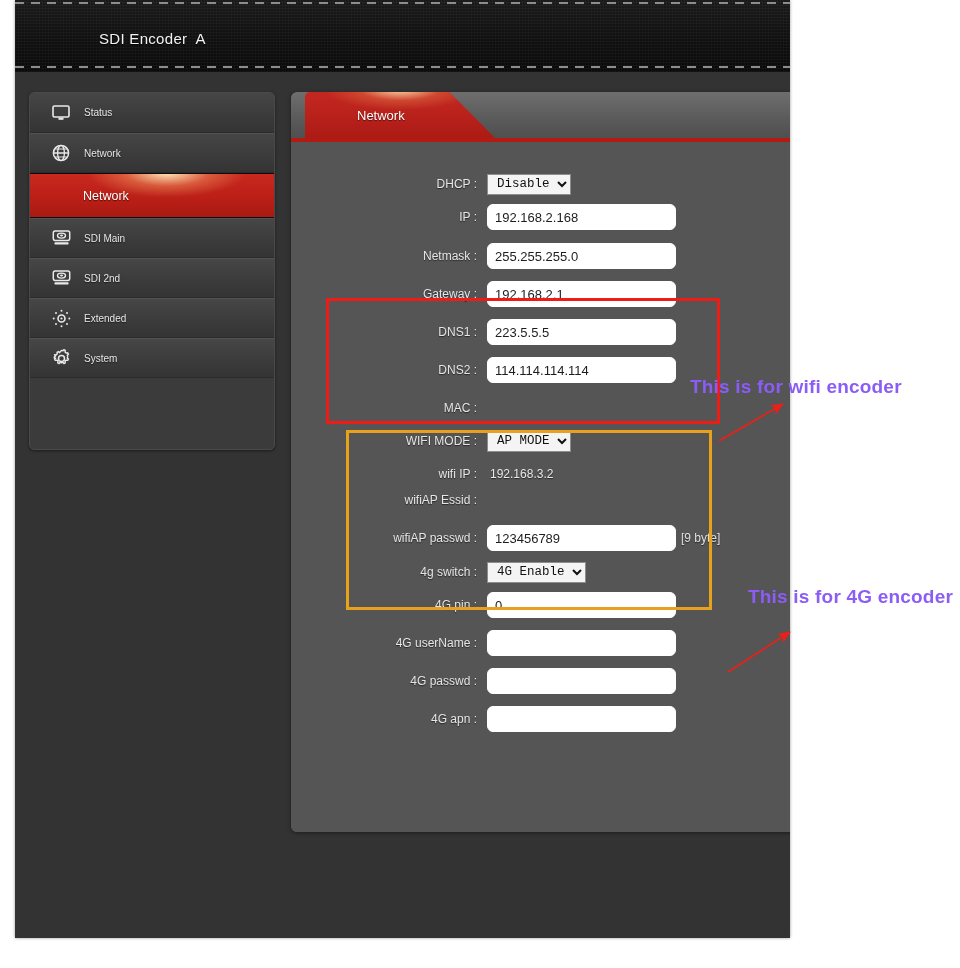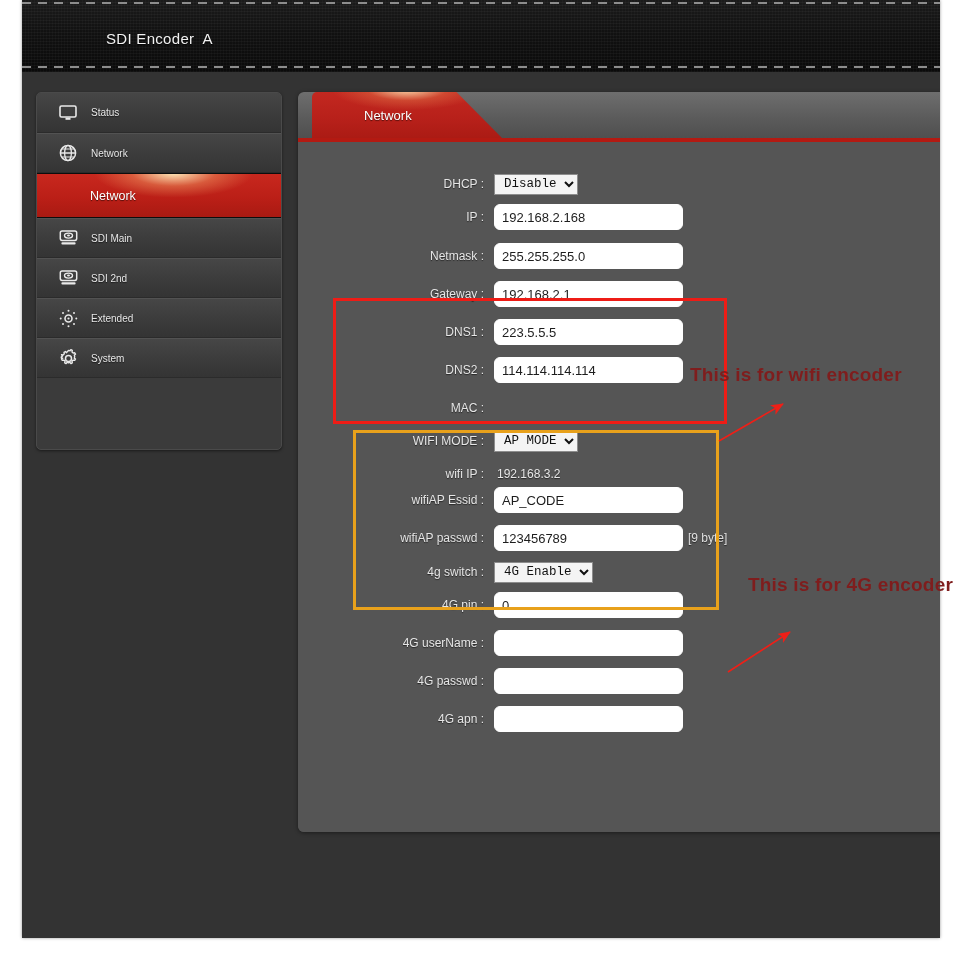--- a/index.html
+++ b/index.html
@@ -6,22 +6,22 @@
   html, body {
     margin: 0; padding: 0;
     width: 960px; height: 968px;
     background: #ffffff;
     font-family: "Liberation Sans", sans-serif;
     overflow: hidden;
   }
 
   #app {
     position: absolute;
-    left: 22px; top: 0;
-    width: 918px; height: 938px;
+    left: 15px; top: 0;
+    width: 775px; height: 938px;
     background: #737373;
     overflow: hidden;
     box-shadow: 0 0 3px rgba(0,0,0,0.4);
   }
 
   
   .header {
     position: absolute; left: 0; top: 0;
     width: 918px; height: 72px;
     background:
@@ -195,25 +195,26 @@
   .box-4g{
     position:absolute; left:55px; top:288px;
     width:366px; height:180px;
     border:3px solid #e8a11b;
     pointer-events:none;
   }
 
   
   .anno{
     position:absolute;
-    color:#7f1d1d;
+    color:#8b5cf6;
     font-size:19px;
     font-weight:bold;
     white-space:nowrap;
     letter-spacing:.2px;
+    margin-top:12px;
   }
   .anno-wifi{ left:690px; top:364px; }
   .anno-4g{ left:748px; top:574px; }
   .arrow-svg{ position:absolute; left:0; top:0; width:960px; height:968px; pointer-events:none; }
 </style>
 </head>
 <body>
 
 <div id="app">
 
@@ -365,21 +366,20 @@
             </select>
           </div>
 
           <div class="row" style="top:318px">
             <div class="lbl">wifi IP :</div>
             <div class="plain">192.168.3.2</div>
           </div>
 
           <div class="row" style="top:344px">
             <div class="lbl">wifiAP Essid :</div>
-            <input class="txt" type="text" value="AP_CODE" style="">
           </div>
 
           <div class="row" style="top:382px">
             <div class="lbl">wifiAP passwd :</div>
             <input class="txt" type="text" value="123456789" style="">
             <span class="hint">[9 byte]</span>
           </div>
 
           <div class="row" style="top:416px">
             <div class="lbl">4g switch :</div>

